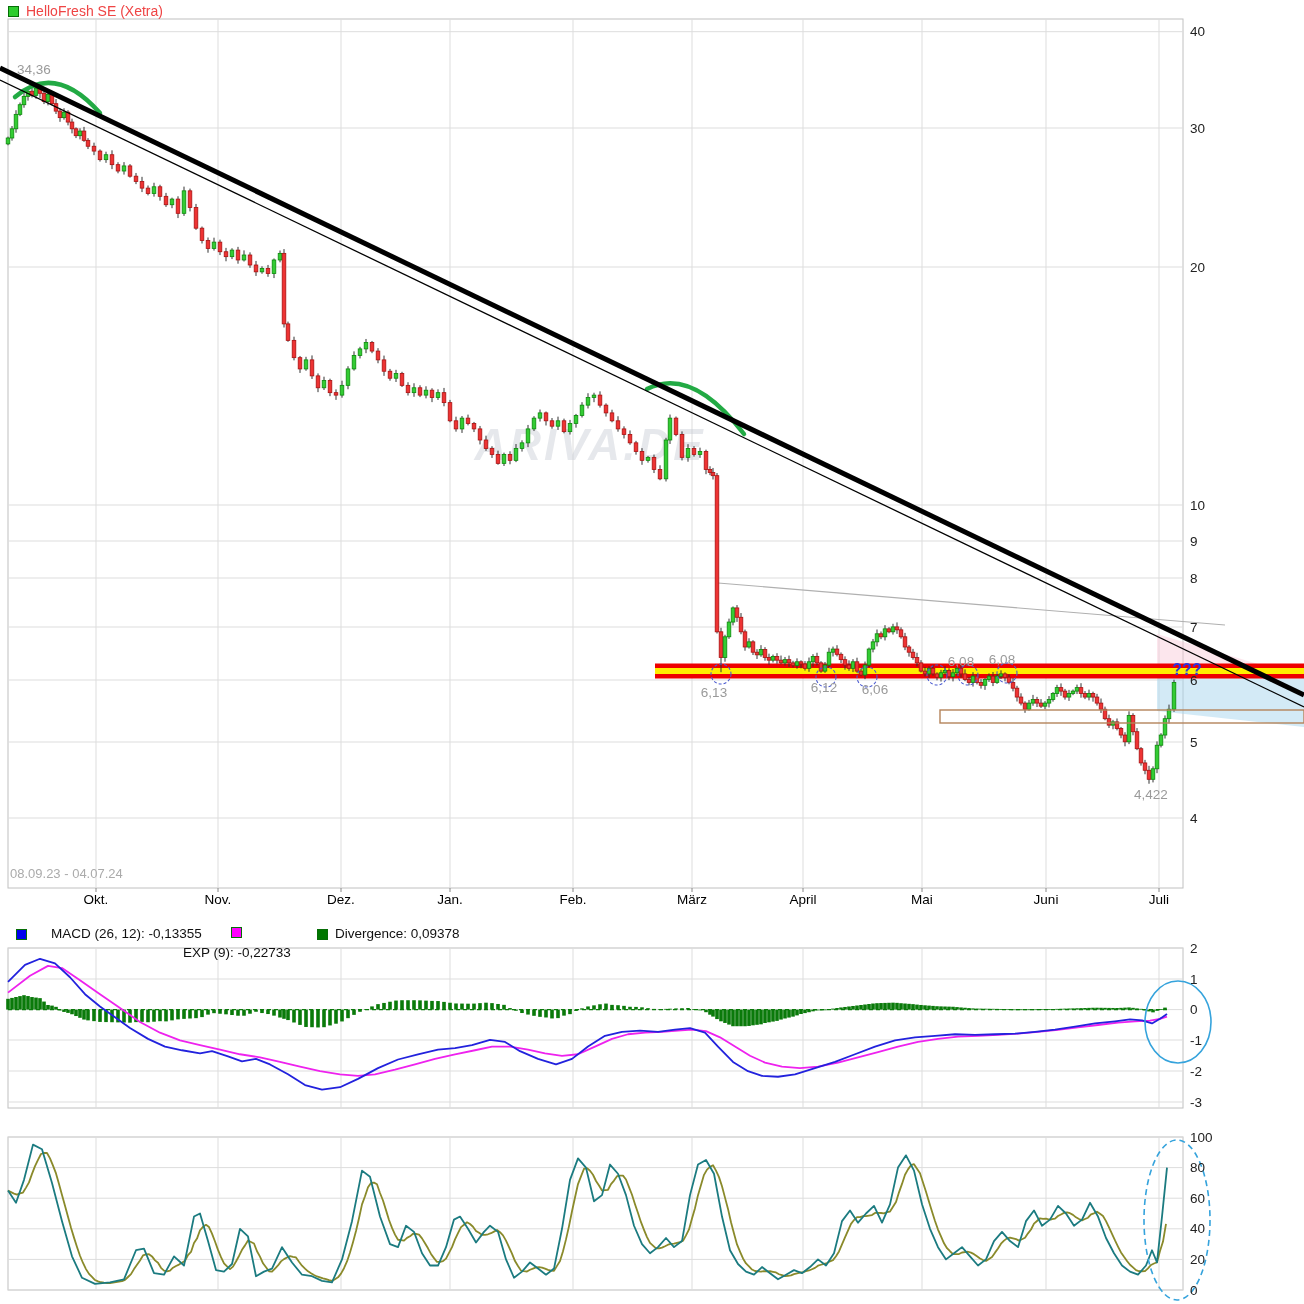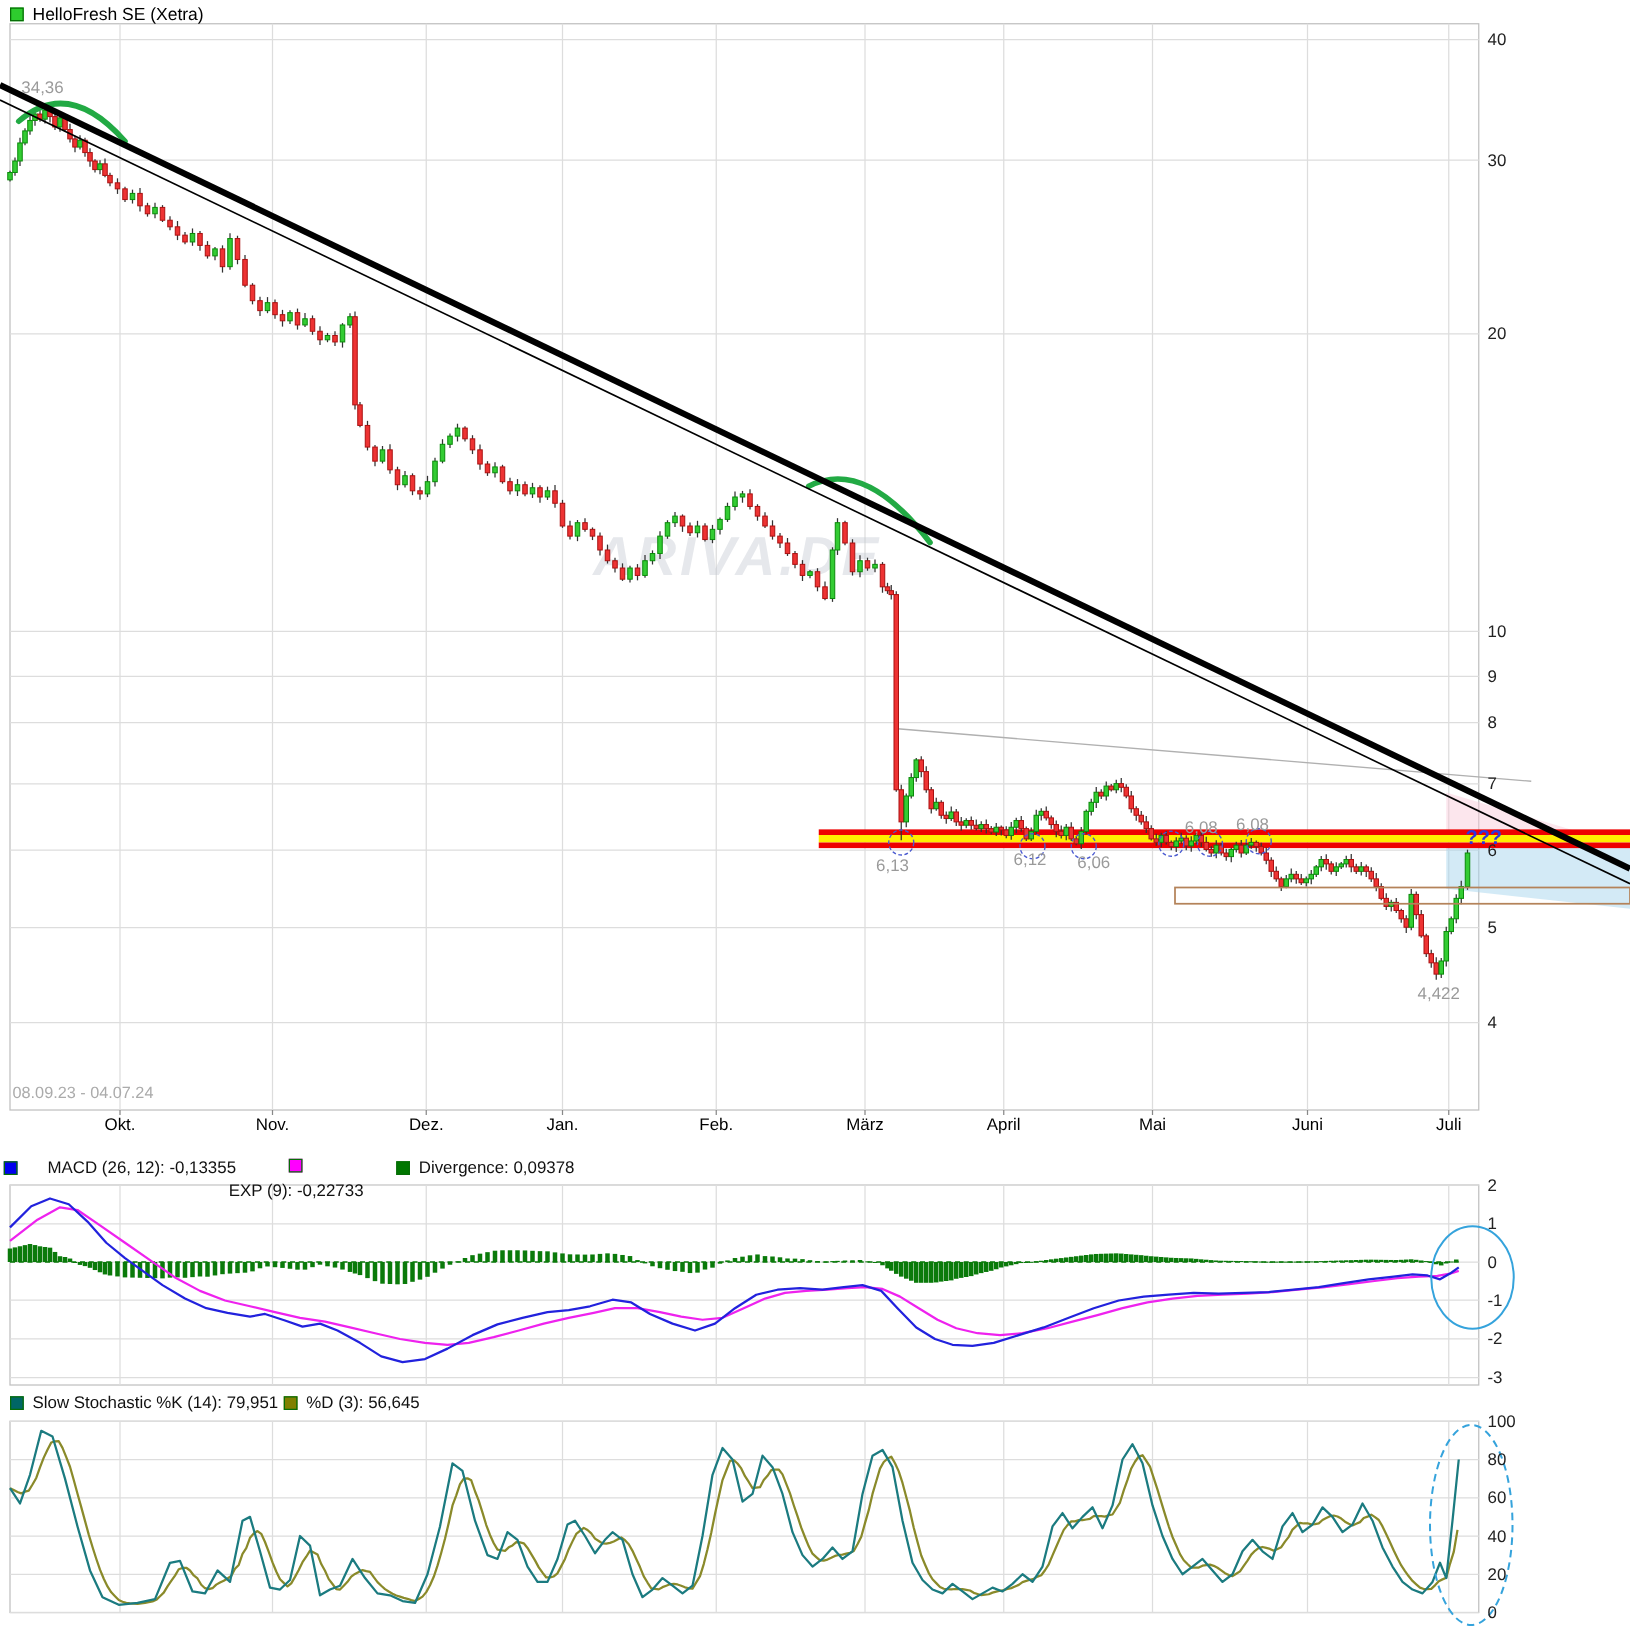--- a/index.html
+++ b/index.html
@@ -1,19 +1,19 @@
 <!DOCTYPE html>
 <html><head>
 <meta charset="utf-8">
 <style>
   html,body{margin:0;padding:0;background:#fff;}
   body{width:1304px;height:1304px;font-family:"Liberation Sans",sans-serif;}
   .stage{position:relative;width:1304px;height:1304px;overflow:hidden;background:#fff;}
   #chart-svg{position:absolute;left:0;top:0;}
-  .title-row{position:absolute;left:8px;top:3px;display:flex;align-items:center;gap:7px;font-size:14px;color:#000000;}
+  .title-row{position:absolute;left:8px;top:3px;display:flex;align-items:center;gap:7px;font-size:14px;color:#ef4444;}
   .marker-sq{width:11px;height:11px;border:1px solid #066d06;box-sizing:border-box;}
   .legend-row{position:absolute;left:0;width:1304px;height:18px;font-size:13.5px;color:#111;}
   .legend-item{position:absolute;display:flex;align-items:center;gap:7px;white-space:nowrap;}
   .legend-item .marker-sq{margin-top:1px;}
 </style>
 </head>
 <body>
 
 <div class="stage">
   <svg id="chart-svg" width="1304" height="1304" viewBox="0 0 1304 1304">
@@ -873,36 +873,26 @@
       <text x="1187" y="675" font-size="16" fill="#2b35e0" text-anchor="middle" font-weight="bold">???</text>
       <text x="10" y="878" font-size="13" fill="#ababab" text-anchor="start" font-weight="normal">08.09.23 - 04.07.24</text>
     </svg>
 
   <div class="title-row">
     <span class="marker-sq" id="title-marker" style="background: rgb(46, 204, 46);"></span>
     <span>HelloFresh SE (Xetra)</span>
   </div>
 
   <div class="legend-row" id="macd-legend" style="top:926px;">
-      <span class="legend-item" style="left: 3px; gap: 24px;">
+      <span class="legend-item" style="left: 16px; gap: 24px;">
         <span class="marker-sq" style="background: rgb(0, 0, 238);"></span>
         <span>MACD (26, 12): -0,13355</span>
       </span>
       <span class="legend-item" style="left: 183px; flex-direction: column;">
         <span class="marker-sq" style="background: rgb(255, 0, 255);"></span>
         <span>EXP (9): -0,22733</span>
       </span>
       <span class="legend-item" style="left: 317px; text-align: right;">
         <span class="marker-sq" style="background: rgb(0, 119, 0);"></span>
         <span>Divergence: 0,09378</span>
       </span>
     </div>
-  <div class="legend-row" id="stoch-legend" style="top:1114px;">
-      <span class="legend-item" style="left: 8px;">
-        <span class="marker-sq" style="background: rgb(0, 102, 102);"></span>
-        <span>Slow Stochastic %K (14): 79,951</span>
-      </span>
-      <span class="legend-item" style="left: 227px;">
-        <span class="marker-sq" style="background: rgb(128, 128, 0);"></span>
-        <span>%D (3): 56,645</span>
-      </span>
-    </div>
 </div>
 
 </body></html>

